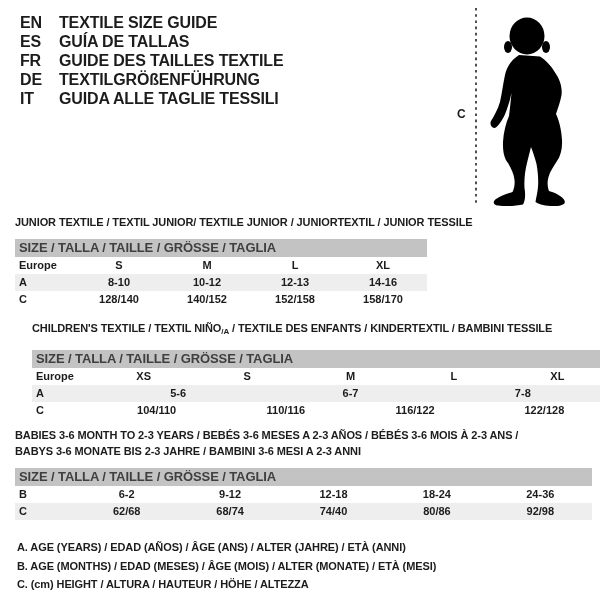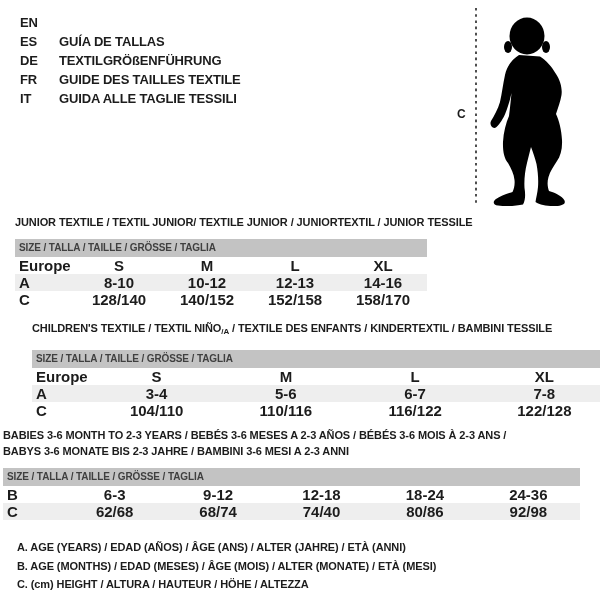--- a/index.html
+++ b/index.html
@@ -6,69 +6,70 @@
   body{
     width:600px;height:600px;position:relative;overflow:hidden;
     background:#ffffff;color:#1c1c1c;
     font-family:"Liberation Sans",sans-serif;
     -webkit-font-smoothing:antialiased;
   }
   .abs{position:absolute}
 
   
   .lang{left:20px;top:13px}
-  .lang-row{display:flex;line-height:19px;font-size:13px;font-weight:700;letter-spacing:-0.15px}
+  .lang-row{display:flex;line-height:19px;font-size:16px;font-weight:700;letter-spacing:-0.15px}
   .lang-code{width:39px}
 
   
   .dash-line{left:474px;top:7px}
   .c-label{left:457px;top:107px;font-size:12px;font-weight:600;line-height:14px}
   .baby{left:480px;top:8px}
 
   
   .size-table{position:absolute}
   .tbl-title{font-size:11px;font-weight:700;line-height:13px;letter-spacing:-0.1px;white-space:nowrap}
   .tbl-title .sub{font-size:8px;vertical-align:-2px}
   .band{
     margin-top:10px;height:18px;line-height:18px;background:#c3c3c3;color:#3f3f3f;
-    font-size:10px;font-weight:700;padding-left:4px;box-sizing:border-box;letter-spacing:-0.1px;
+    font-size:13px;font-weight:700;padding-left:4px;box-sizing:border-box;letter-spacing:-0.1px;
   }
-  .row{display:flex;height:17px;line-height:17px;font-size:15px;font-weight:700}
+  .row{display:flex;height:17px;line-height:17px;font-size:11px;font-weight:700}
   .row .lbl{width:60px;padding-left:4px;box-sizing:border-box;text-align:left}
   .row .cell{flex:1;text-align:center}
   .row.shade{background:#eeeeee}
 
   .t1{left:15px;top:216px;width:412px}
   .t2{left:32px;top:322px;width:577px}
   .t2 .band{margin-top:12px}
-  .t3{left:3px;top:427px;width:577px}
+  .t3{left:15px;top:427px;width:577px}
   .t3 .tbl-title{line-height:16px}
   .t3 .band{margin-top:9px}
 
   
   .footnotes{left:17px;top:538px;font-size:11px;font-weight:700;line-height:18.5px;letter-spacing:-0.1px}
 </style>
 </head>
 <body>
 
 <div class="abs lang">
   <div class="lang-row">
     <span class="lang-code">EN</span>
+    <span class="lang-title">TEXTILE SIZE GUIDE</span>
   </div>
   <div class="lang-row">
     <span class="lang-code">ES</span>
     <span class="lang-title">GUÍA DE TALLAS</span>
   </div>
   <div class="lang-row">
+    <span class="lang-code">FR</span>
+    <span class="lang-title">GUIDE DES TAILLES TEXTILE</span>
+  </div>
+  <div class="lang-row">
     <span class="lang-code">DE</span>
     <span class="lang-title">TEXTILGRÖßENFÜHRUNG</span>
-  </div>
-  <div class="lang-row">
-    <span class="lang-code">FR</span>
-    <span class="lang-title">GUIDE DES TAILLES TEXTILE</span>
   </div>
   <div class="lang-row">
     <span class="lang-code">IT</span>
     <span class="lang-title">GUIDA ALLE TAGLIE TESSILI</span>
   </div>
 </div>
 
 <svg class="abs dash-line" width="4" height="199" viewBox="0 0 4 199">
   <line x1="2" y1="1" x2="2" y2="198" stroke="#3c3c3c" stroke-width="1.8" stroke-dasharray="2.6 3.6"></line>
 </svg>
@@ -139,28 +140,28 @@
     <div class="cell">152/158</div>
     <div class="cell">158/170</div>
   </div>
 </section>
 
 <section class="size-table t2">
   <div class="tbl-title"><span>CHILDREN'S TEXTILE / TEXTIL NIÑO</span><span class="sub">/A</span><span> / TEXTILE DES ENFANTS / KINDERTEXTIL / BAMBINI TESSILE</span></div>
   <div class="band">SIZE / TALLA / TAILLE / GRÖSSE / TAGLIA</div>
   <div class="row">
     <div class="lbl">Europe</div>
+    <div class="cell">XS</div>
     <div class="cell">S</div>
     <div class="cell">M</div>
     <div class="cell">L</div>
     <div class="cell">XL</div>
   </div>
   <div class="row shade">
     <div class="lbl">A</div>
-    <div class="cell">3-4</div>
     <div class="cell">5-6</div>
     <div class="cell">6-7</div>
     <div class="cell">7-8</div>
   </div>
   <div class="row">
     <div class="lbl">C</div>
     <div class="cell">104/110</div>
     <div class="cell">110/116</div>
     <div class="cell">116/122</div>
     <div class="cell">122/128</div>
@@ -168,21 +169,21 @@
 </section>
 
 <section class="size-table t3">
   <div class="tbl-title">
     <div>BABIES 3-6 MONTH TO 2-3 YEARS / BEBÉS 3-6 MESES A 2-3 AÑOS / BÉBÉS 3-6 MOIS À 2-3 ANS /</div>
     <div>BABYS 3-6 MONATE BIS 2-3 JAHRE / BAMBINI 3-6 MESI A 2-3 ANNI</div>
   </div>
   <div class="band">SIZE / TALLA / TAILLE / GRÖSSE / TAGLIA</div>
   <div class="row">
     <div class="lbl">B</div>
-    <div class="cell">6-3</div>
+    <div class="cell">6-2</div>
     <div class="cell">9-12</div>
     <div class="cell">12-18</div>
     <div class="cell">18-24</div>
     <div class="cell">24-36</div>
   </div>
   <div class="row shade">
     <div class="lbl">C</div>
     <div class="cell">62/68</div>
     <div class="cell">68/74</div>
     <div class="cell">74/40</div>

